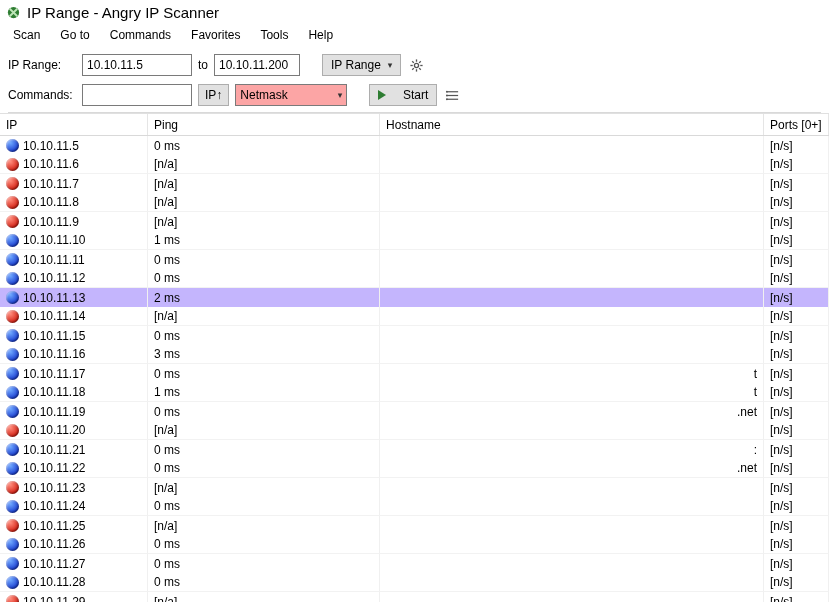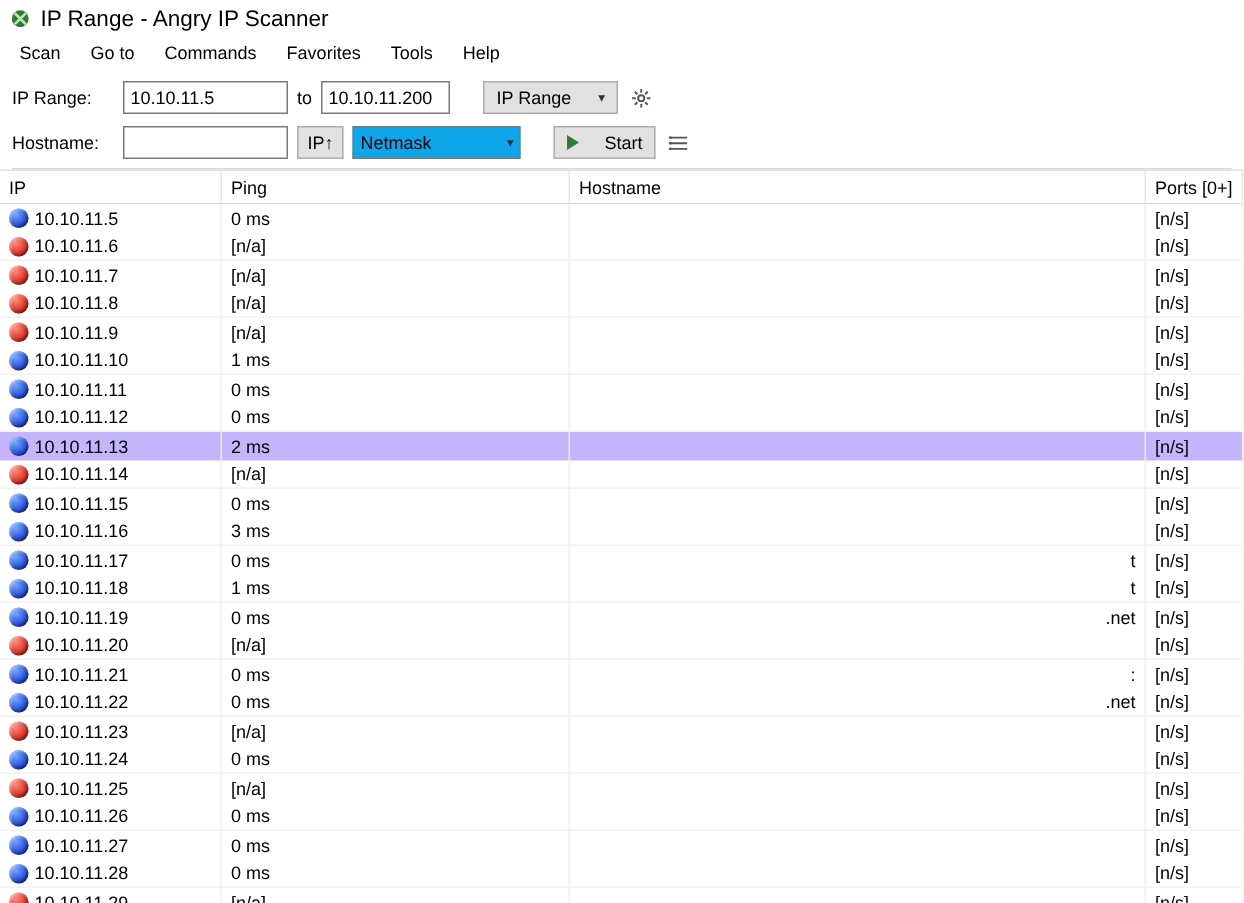--- a/index.html
+++ b/index.html
@@ -7,24 +7,24 @@
   .window { width:829px; height:602px; display:flex; flex-direction:column; }
   .titlebar { display:flex; align-items:center; height:24px; padding:0 6px; gap:6px; }
   .title-icon { width:15px; height:15px; }
   .title-text { font-size:15px; }
   .menubar { display:flex; align-items:center; height:22px; padding:0 4px; gap:2px; }
   .menu-item { padding:2px 9px; cursor:default; border-radius:2px; }
   .toolbar { padding:4px 8px 0 8px; }
   .tool-row { display:flex; align-items:center; height:30px; gap:6px; }
   .field-label { width:68px; }
   .text-input { height:22px; border:1px solid #7a7a7a; padding:0 4px; font:inherit; background:#fff; }
-  .btn { height:22px; border:1px solid #adadad; background:#e1e1e1; padding:0 8px; font:inherit; display:flex; align-items:center; gap:16px; cursor:default; }
+  .btn { height:22px; border:1px solid #adadad; background:#e1e1e1; padding:0 8px; font:inherit; display:flex; align-items:center; gap:5px; cursor:default; }
   .btn .chev { font-size:9px; color:#333; margin-left:2px; }
   .btn-start { width:68px; justify-content:space-between; }
-  .combo { height:22px; border:1px solid #7a7a7a; display:flex; align-items:center; padding:0 4px; gap:0; background:#0ea5e9; }
+  .combo { height:22px; border:1px solid #7a7a7a; display:flex; align-items:center; padding:0 4px; gap:0; background:#fca5a5; }
   .combo .chev { font-size:9px; color:#333; margin-left:auto; }
   .gear, .prefs { color:#666; display:flex; align-items:center; justify-content:center; width:18px; height:22px; }
   .play-triangle { width:0; height:0; border-left:8px solid #2e7d32; border-top:5px solid transparent; border-bottom:5px solid transparent; }
   .sep { height:1px; background:#d9d9d9; margin-top:2px; }
   .table { flex:1; overflow:hidden; border-top:1px solid #e0e0e0; display:flex; flex-direction:column; }
   .header-row { display:flex; height:22px; border-bottom:1px solid #d9d9d9; font-size:12px; }
   .hcell { border-right:1px solid #e5e5e5; padding:2px 6px; display:flex; align-items:center; background:#fff; cursor:default; }
   .body { flex:1; overflow-y:auto; }
   .row { display:flex; height:19px; align-items:center; }
   .row.selected { background:#c4b5fd; }
@@ -83,21 +83,21 @@
               <line x1="12" y1="8" x2="14.5" y2="8"></line>
               <line x1="3.4" y1="3.4" x2="5.2" y2="5.2"></line>
               <line x1="10.8" y1="10.8" x2="12.6" y2="12.6"></line>
               <line x1="12.6" y1="3.4" x2="10.8" y2="5.2"></line>
               <line x1="5.2" y1="10.8" x2="3.4" y2="12.6"></line>
             </g>
           </svg>
       </span>
     </div>
     <div class="tool-row">
-      <span class="field-label">Hostname:</span>
+      <span class="field-label">Commands:</span>
       <input class="text-input" style="width: 110px;" value="">
       <button class="btn" style="padding:4px 6px">
         <span>IP↑</span>
       </button>
       <div class="combo" style="width:112px">
         <span>Netmask</span>
         <span class="chev">▾</span>
       </div>
       <span style="width:10px"></span>
       <button class="btn btn-start">

